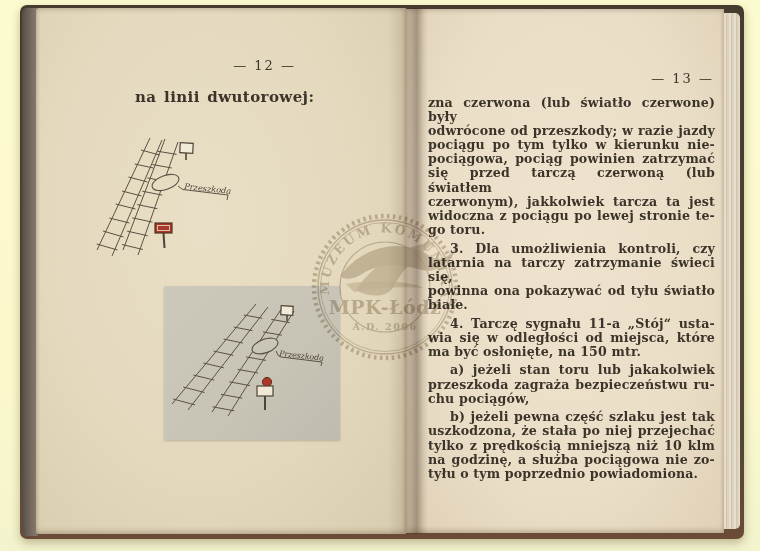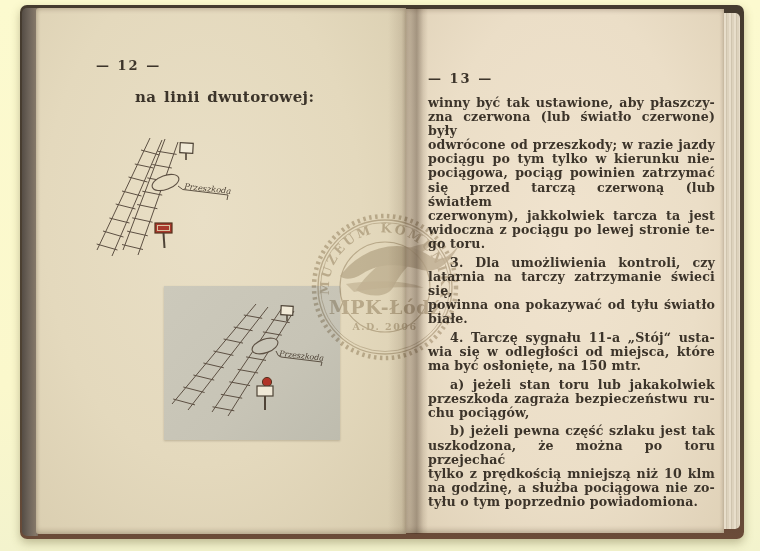--- a/index.html
+++ b/index.html
@@ -21,21 +21,21 @@
           background:radial-gradient(ellipse at 50% 45%, #f0e3ce 0%, #ebdec7 60%, #dfd1b7 100%); }
   .edge-stack { position:absolute; left:704px; top:8px; width:16px; height:516px;
           border-radius:0 5px 5px 0;
           background:repeating-linear-gradient(90deg,#e8decb 0 2px,#cfc4ae 2px 3px,#ddd2bd 3px 5px); }
   .gutter { position:absolute; left:368px; top:3px; width:40px; height:526px; z-index:3; pointer-events:none;
           background:linear-gradient(90deg, rgba(77,56,38,0) 0%, rgba(77,56,38,.16) 45%,
                      rgba(58,40,26,.38) 72%, rgba(77,56,38,.12) 88%, rgba(77,56,38,0) 100%); }
 
   
   .ink { color:#3c342a; }
-  .pageno { position:absolute; font-size:13px; font-weight:700; letter-spacing:2px; text-align:left; }
+  .pageno { position:absolute; font-size:13px; font-weight:400; letter-spacing:2px; text-align:right; }
   .pageno-l { left:60px; top:50px; width:200px; }
   .pageno-r { left:22px; top:62px; width:286px; }
   .heading { position:absolute; left:99px; top:80px; font-size:15px; font-weight:700;
              letter-spacing:.4px; word-spacing:2px; }
   .textcol { position:absolute; left:22px; top:87px; width:287px; }
   .para { margin:0 0 0 0; }
   .para + .para { margin-top:4.6px; }
   .tline { font-size:12.6px; line-height:14.1px; font-weight:700; letter-spacing:.15px;
            text-align:justify; text-align-last:justify; white-space:normal; }
   .tline.tlast { text-align-last:left; }
@@ -145,21 +145,20 @@
             <text x="115" y="70" font-size="7.8" font-style="italic" fill="#4e4336" transform="rotate(6 115 70)" font-family="DejaVu Serif, serif">Przeszkoda</text>
           </g>
         </svg>
       </div>
     </div>
 
     <div class="page page-right ink">
       <div class="pageno pageno-r">— 13 —</div>
       <div class="textcol">
         <div class="para">
-            <div class="tline">winny być tak ustawione, aby płaszczy-</div>
             <div class="tline">zna czerwona (lub światło czerwone) były</div>
             <div class="tline">odwrócone od przeszkody; w razie jazdy</div>
             <div class="tline">pociągu po tym tylko w kierunku nie-</div>
             <div class="tline">pociągowa, pociąg powinien zatrzymać</div>
             <div class="tline">się przed tarczą czerwoną (lub światłem</div>
             <div class="tline">czerwonym), jakkolwiek tarcza ta jest</div>
             <div class="tline">widoczna z pociągu po lewej stronie te-</div>
             <div class="tline tlast">go toru.</div>
           </div>
         <div class="para indent">
@@ -173,21 +172,21 @@
             <div class="tline">wia się w odległości od miejsca, które</div>
             <div class="tline tlast">ma być osłonięte, na 150 mtr.</div>
           </div>
         <div class="para indent">
             <div class="tline">a) jeżeli stan toru lub jakakolwiek</div>
             <div class="tline">przeszkoda zagraża bezpieczeństwu ru-</div>
             <div class="tline tlast">chu pociągów,</div>
           </div>
         <div class="para indent">
             <div class="tline">b) jeżeli pewna część szlaku jest tak</div>
-            <div class="tline">uszkodzona, że można po toru przejechać</div>
+            <div class="tline">uszkodzona, że stała po niej przejechać</div>
             <div class="tline">tylko z prędkością mniejszą niż 10 klm</div>
             <div class="tline">na godzinę, a służba pociągowa nie zo-</div>
             <div class="tline tlast">tyłu o tym poprzednio powiadomiona.</div>
           </div>
       </div>
     </div>
 
     <div class="edge-stack"></div>
     <div class="gutter"></div>
   </div>

